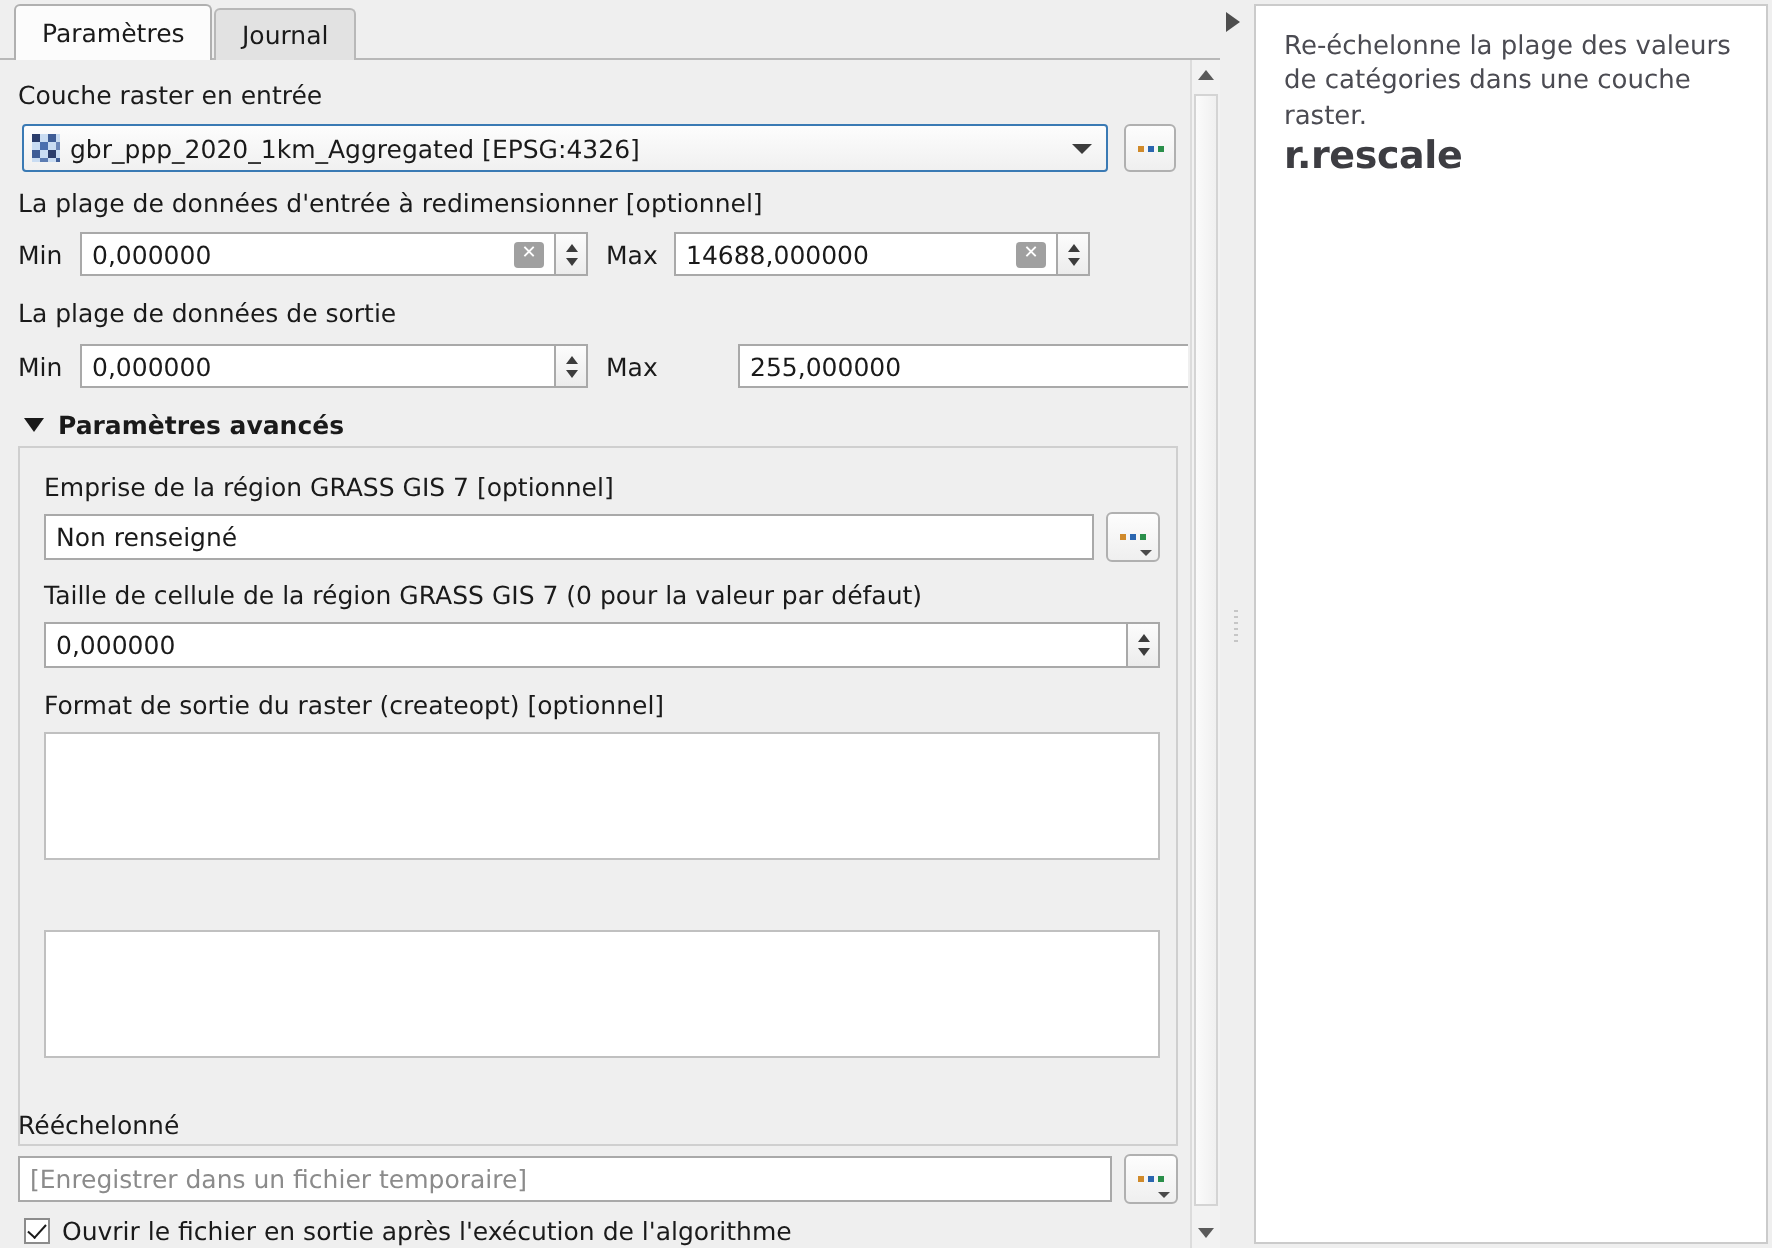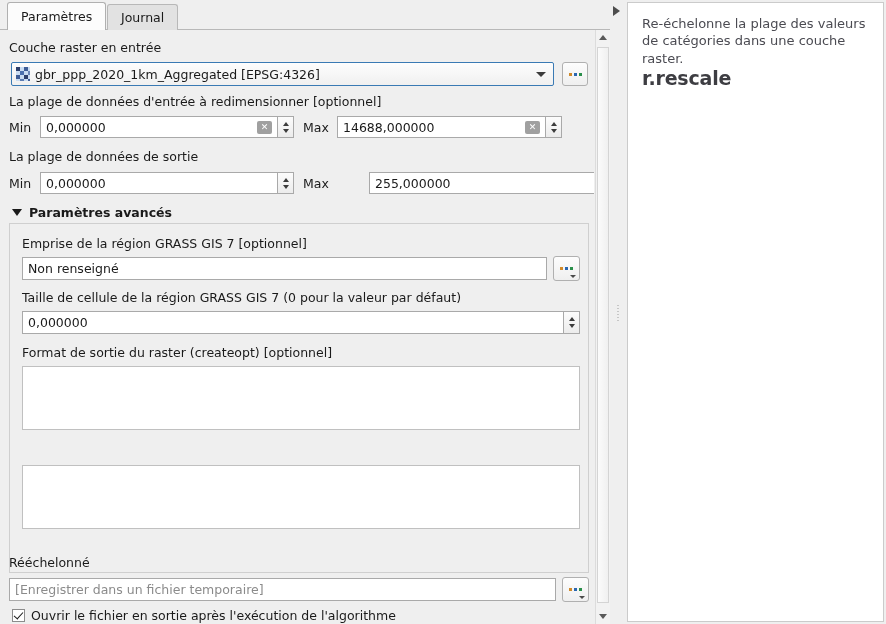--- a/index.html
+++ b/index.html
@@ -339,21 +339,21 @@
             <span class="clear-btn">✕</span>
           </div>
           <div class="spin">
             <span class="arrow-up-s"></span>
             <span class="arrow-down-s"></span>
           </div>
         </div>
 
         <div class="field-label" style="position:absolute;left:303px;top:90px;">Max</div>
         <div class="spin-wrap" style="position:absolute;left:337px;top:86px;">
-          <div class="lineedit" style="width:209px;height:22px;">
+          <div class="lineedit" style="width:192px;height:22px;">
             <span style="flex:1;">14688,000000</span>
             <span class="clear-btn">✕</span>
           </div>
           <div class="spin">
             <span class="arrow-up-s"></span>
             <span class="arrow-down-s"></span>
           </div>
         </div>
 
         <div class="field-label" style="position:absolute;left:9px;top:119px;">La plage de données de sortie</div>

